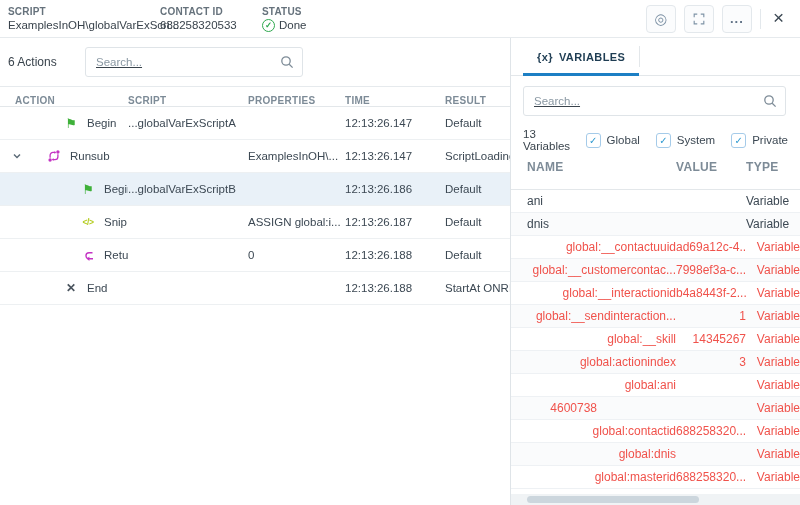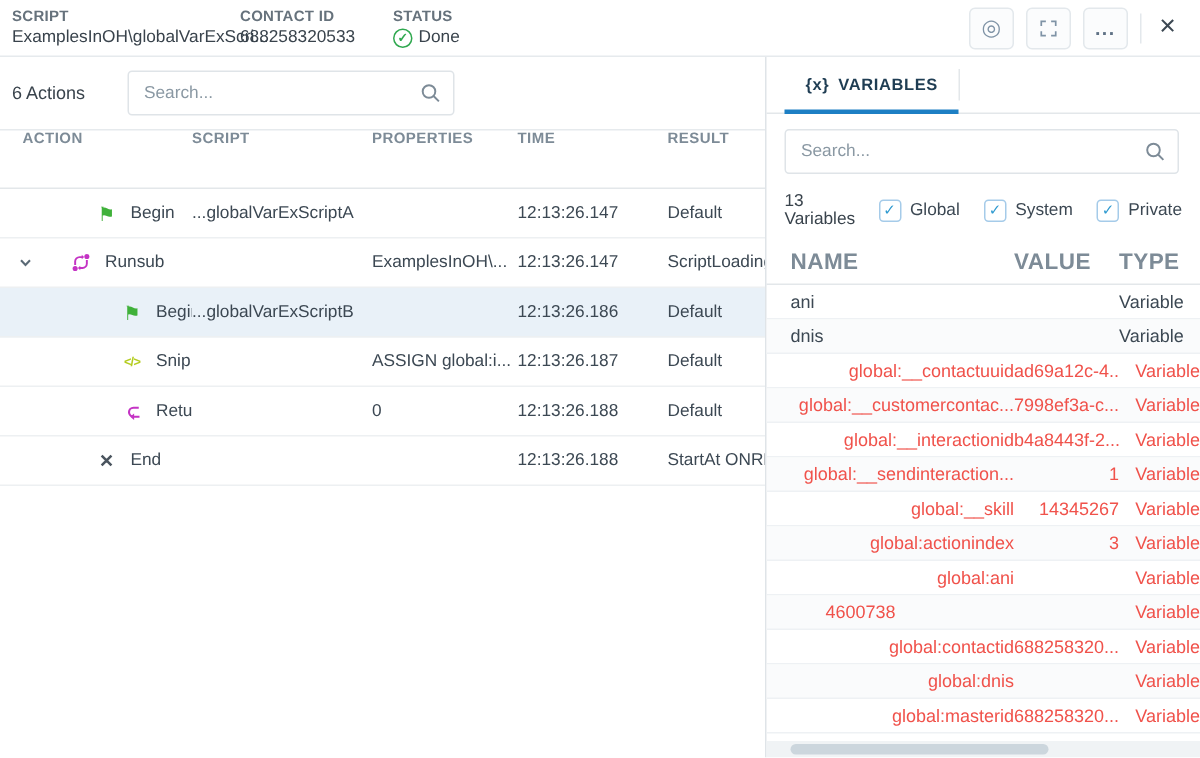--- a/index.html
+++ b/index.html
@@ -27,25 +27,25 @@
 
   .mainrow { flex:1; display:flex; min-height:0; }
 
   
   .leftpane { width:510px; flex:0 0 510px; display:flex; flex-direction:column; }
   .ltoolbar { height:48px; flex:0 0 48px; display:flex; align-items:center; padding-left:8px; }
   .acount { font-size:12px; color:#39434c; width:77px; }
   .searchbox { display:flex; align-items:center; border:1px solid #dfe4e8; border-radius:3px;
     height:30px; background:#fff; padding:0 8px 0 10px; }
   .searchbox input { border:none; outline:none; flex:1; font-size:11.5px; color:#39434c;
-    font-family:"Liberation Sans", sans-serif; background:transparent; }
+    font-family:"Liberation Sans", sans-serif; background:transparent;text-decoration:underline; }
   .searchbox input::placeholder { color:#8a98a3; }
   .lsearch { width:218px; }
   .atable { flex:1; font-size:11.5px; }
-  .ahead { height:40px; display:flex; align-items:flex-start; border-top:1px solid #e6eaed;
+  .ahead { height:21px; display:flex; align-items:flex-end; border-top:1px solid #e6eaed;
     border-bottom:1px solid #e3e7ea; font-size:10px; font-weight:bold; color:#7d8b97; letter-spacing:.3px; }
   .c-action { width:128px; flex:0 0 128px; }
   .c-script { width:120px; flex:0 0 120px; }
   .c-props  { width:97px;  flex:0 0 97px; }
   .c-time   { width:100px; flex:0 0 100px; }
   .c-result { flex:1; min-width:0; }
   .ahead .c-action { padding-left:15px; }
   .arow { height:33px; display:flex; align-items:center; border-bottom:1px solid #edf0f2; cursor:pointer; }
   .arow.selected { background:#e9f1f8; }
   .arow .cell { white-space:nowrap; overflow:hidden; }
@@ -66,22 +66,22 @@
   .tab.active::after { content:""; position:absolute; left:0; right:0; bottom:-1px; height:3px; background:#1d7fc4; }
   .tab .xicon { font-size:11px; font-weight:bold; }
   .tab-endsep { width:1px; background:#e3e7ea; margin:8px 0; }
   .rsearchwrap { padding:10px 14px 8px 12px; }
   .filters { height:32px; display:flex; align-items:center; padding:0 12px; font-size:11.5px;justify-content:space-between; }
   .vcount { color:#39434c; }
   .fgroup { margin-left:auto; display:flex; align-items:center; gap:16px; }
   .fitem { display:flex; align-items:center; gap:6px; cursor:pointer; }
   .cbx { width:15px; height:15px; border:1px solid #a5cbe9; border-radius:3px; background:#fff;
     color:#2f9ad0; font-size:10px; display:inline-flex; align-items:center; justify-content:center; }
-  .vhead { height:30px; display:flex; align-items:center; border-bottom:1px solid #e3e7ea;
-    font-size:15px; font-weight:bold; color:#7d8b97; letter-spacing:.3px; padding-left:16px; margin-top:4px; }
+  .vhead { height:30px; display:flex; border-bottom:1px solid #e3e7ea;
+    font-size:12px; font-weight:bold; color:#7d8b97; letter-spacing:.3px; padding-left:16px; margin-top:4px; }
   .vc-name { width:149px; flex:0 0 149px; }
   .vc-value { width:70px; flex:0 0 70px; }
   .vc-type { flex:1; min-width:0; }
   .vrows { flex:1; overflow:hidden; }
   .vrow { height:23px; display:flex; align-items:center; padding-left:16px; font-size:12px;
     border-bottom:1px solid #eef1f4; cursor:pointer; }
   .vrow.alt { background:#fafbfc; }
   .vrow .cell { white-space:nowrap; overflow:hidden; }
   .vrow.red { color:#f0524b;text-align:right; }
   .hscroll { height:11px; flex:0 0 11px; background:#f0f3f5; position:relative; }

